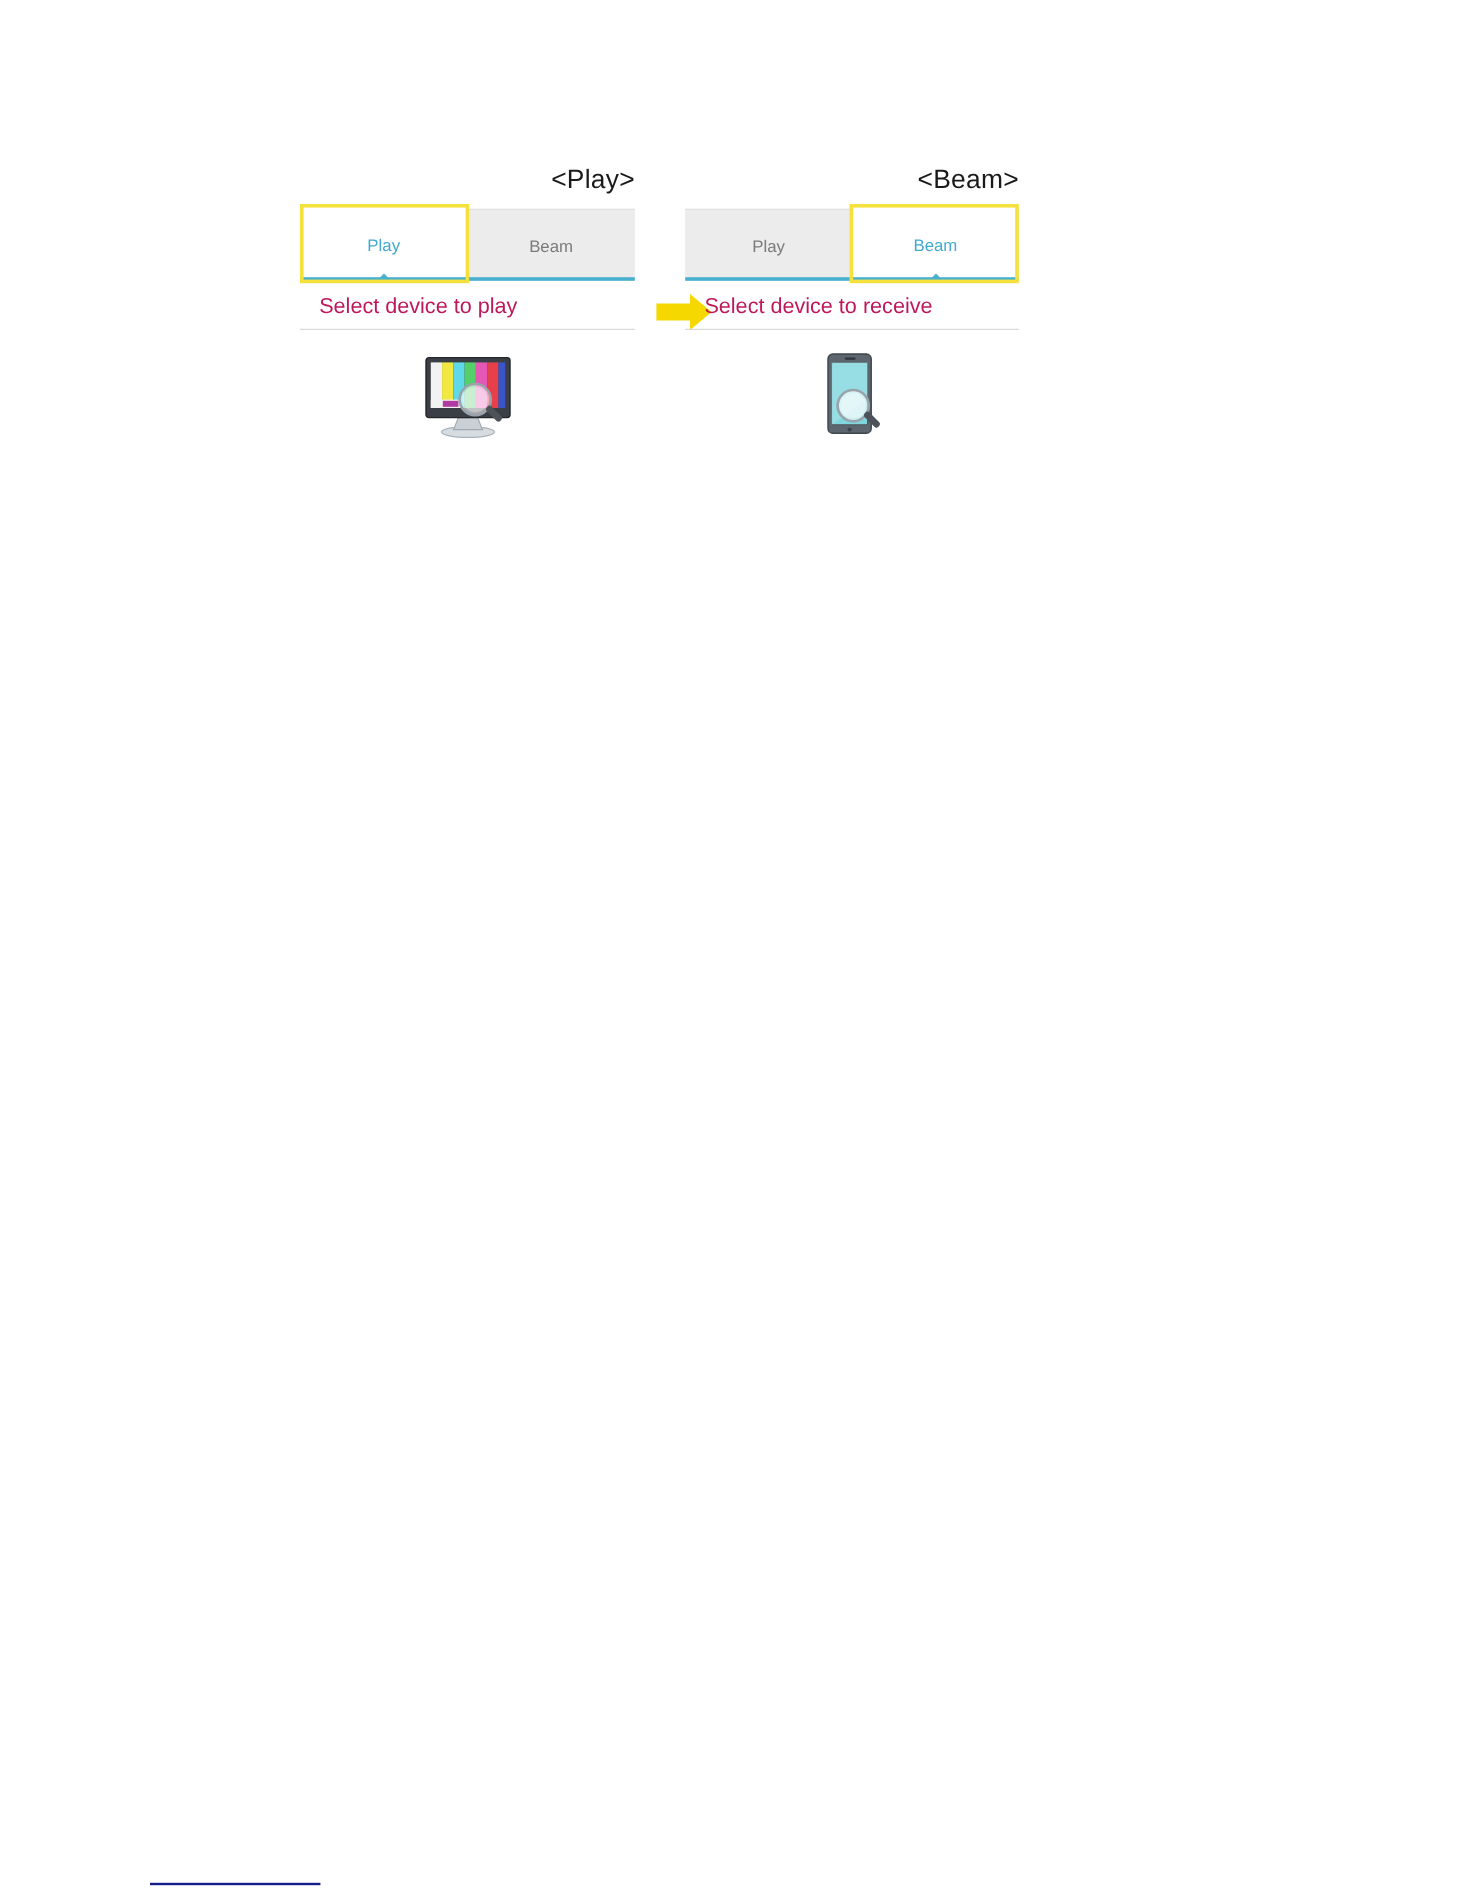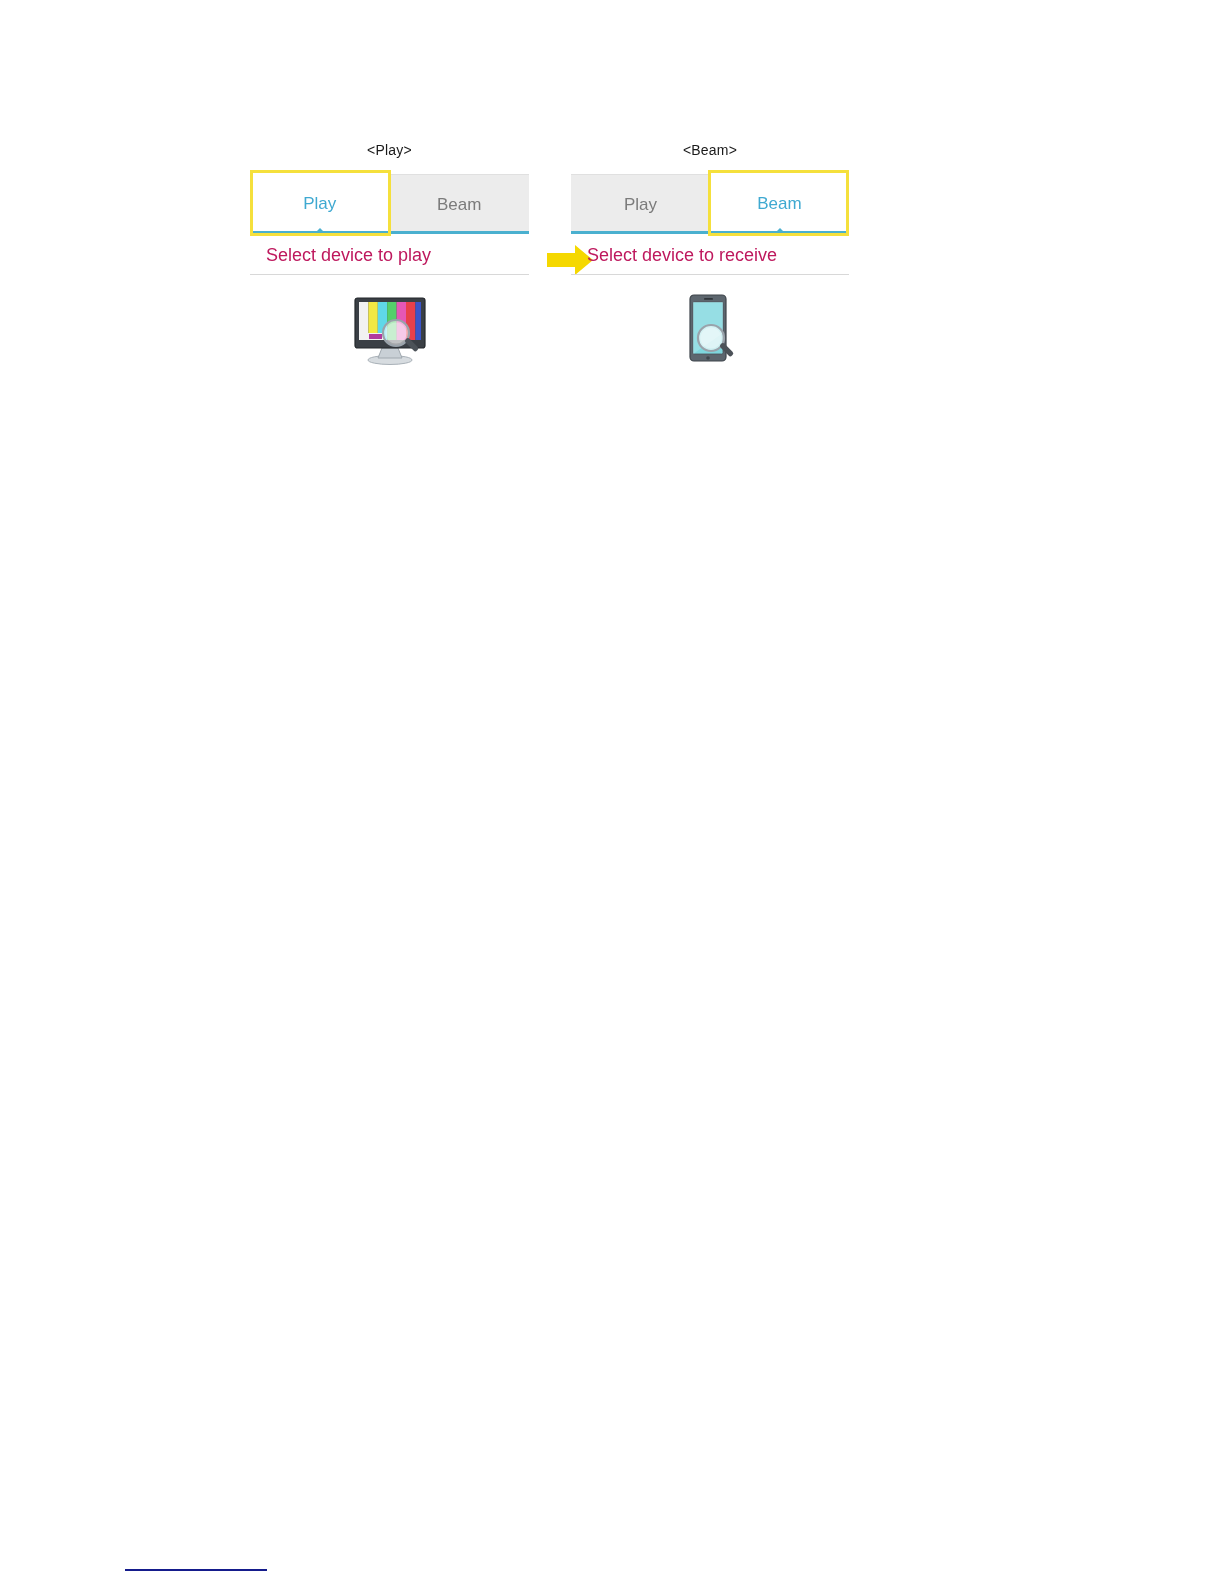--- a/index.html
+++ b/index.html
@@ -18,22 +18,22 @@
 
   
   .panel {
     position: absolute;
     top: 138px;
   }
   #panel-play  { left: 250px; width: 279px; }
   #panel-beam  { left: 571px; width: 278px; }
 
   .panel-title {
-    text-align: center;
-    font-size: 14px;
+    text-align: right;
+    font-size: 22px;
     color: #1a1a1a;
     letter-spacing: 0.2px;
     line-height: 24px;
     height: 24px;
     margin: 0 0 12px 0;
     white-space: nowrap;
   }
 
   
   .tabbar {
@@ -41,21 +41,21 @@
     display: flex;
     height: 60px;
     width: 100%;
     box-sizing: border-box;
   }
   .tab {
     flex: 1 1 50%;
     display: flex;
     align-items: center;
     justify-content: center;
-    font-size: 17px;
+    font-size: 14px;
     box-sizing: border-box;
     position: relative;
     height: 60px;
   }
   .tab.inactive {
     background: #ececec;
     color: #7b7b7b;
     border-top: 1px solid #e0e0e0;
   }
   .tab.active {

